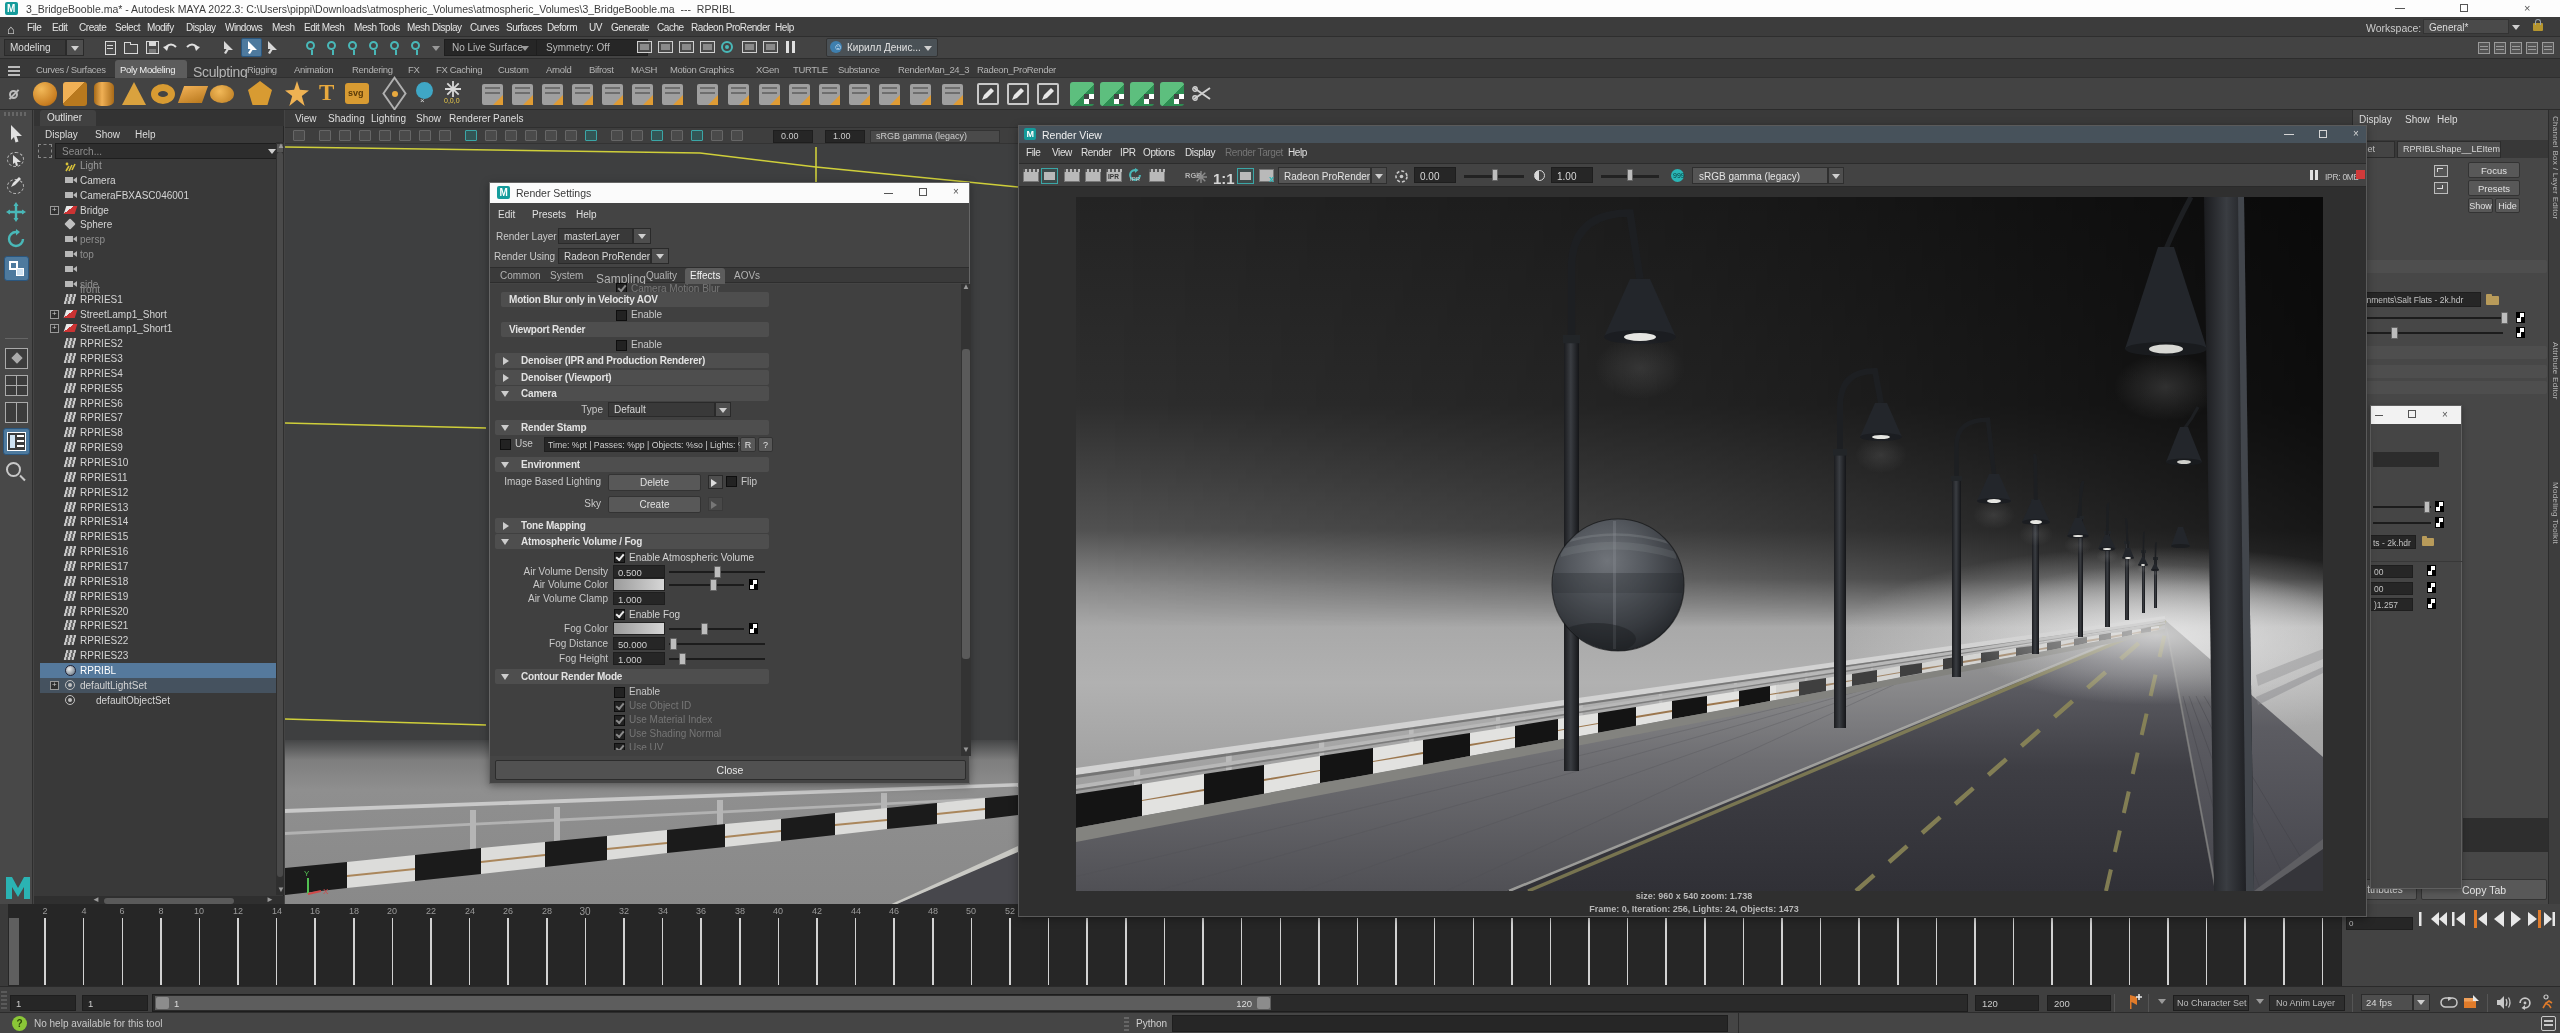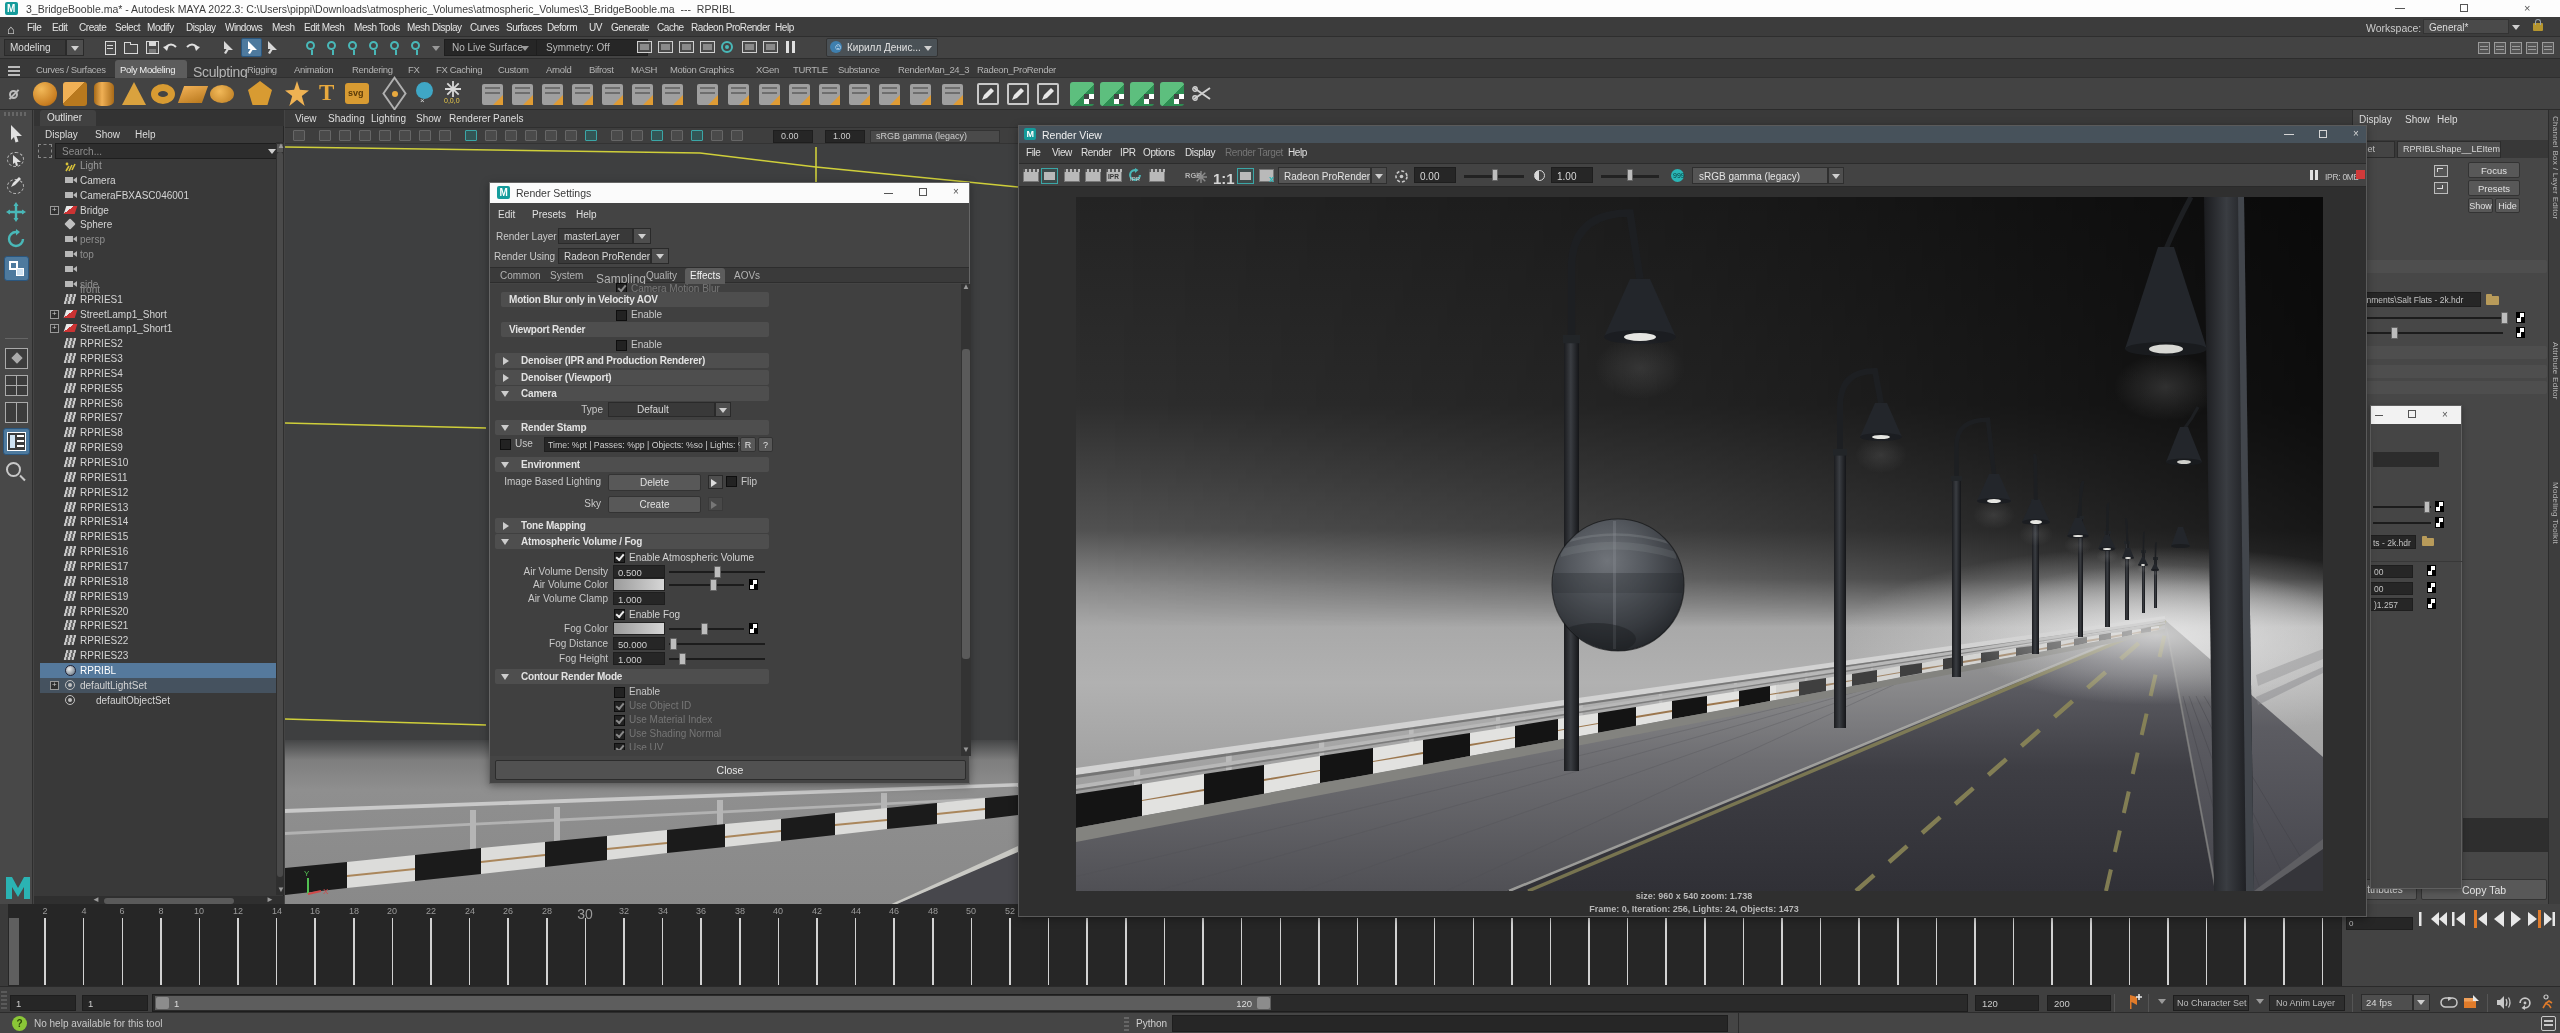--- a/index.html
+++ b/index.html
@@ -665,21 +665,21 @@
 <div class="tri-r" style="left:13px;top:174px;"></div>
 <div class="t" style="left:31px;top:172px;color:#e2e2e2;font-size:10px;font-weight:bold;letter-spacing:-0.2px;">Denoiser (IPR and Production Renderer)</div>
 <div class="hdr" style="left:5px;top:187px;width:274px;height:15px;"></div>
 <div class="tri-r" style="left:13px;top:191px;"></div>
 <div class="t" style="left:31px;top:189px;color:#e2e2e2;font-size:10px;font-weight:bold;letter-spacing:-0.2px;">Denoiser (Viewport)</div>
 <div class="hdr" style="left:5px;top:203px;width:274px;height:15px;"></div>
 <div class="tri-d" style="left:11px;top:208px;"></div>
 <div class="t" style="left:31px;top:205px;color:#e2e2e2;font-size:10px;font-weight:bold;letter-spacing:-0.2px;">Camera</div>
 <div class="t" style="left:113px;top:221px;color:#c8c8c8;font-size:10px;transform:translateX(-100%);">Type</div>
 <div class="abs" style="left:118px;top:219px;width:107px;height:15px;background:#393939;border:1px solid #2a2a2a;"></div>
-<div class="t" style="left:124px;top:221px;color:#d8d8d8;font-size:10px;margin-left:23px;">Default</div>
+<div class="t" style="left:124px;top:221px;color:#d8d8d8;font-size:10px;">Default</div>
 <div class="abs" style="left:225px;top:219px;width:16px;height:15px;background:#4e4e4e;border:1px solid #2a2a2a;"></div>
       <div class="ddarrow" style="left:229px;top:225px;"></div>
 <div class="hdr" style="left:5px;top:237px;width:274px;height:15px;"></div>
 <div class="tri-d" style="left:11px;top:242px;"></div>
 <div class="t" style="left:31px;top:239px;color:#e2e2e2;font-size:10px;font-weight:bold;letter-spacing:-0.2px;">Render Stamp</div>
 <div class="cb" style="left:10px;top:256px;"></div>
 <div class="t" style="left:25px;top:255px;color:#c8c8c8;font-size:10px;">Use</div>
 <div class="fld" style="left:54px;top:254px;width:194px;height:15px;"></div>
 <div class="t" style="left:58px;top:257px;color:#cfcfcf;font-size:8.7px;">Time: %pt | Passes: %pp | Objects: %so | Lights: %sl</div>
 <div class="btn" style="left:250px;top:254px;width:16px;height:15px;font-size:9px;line-height:14px;">R</div>
@@ -1110,21 +1110,21 @@
 <div class="t" style="left:199px;top:2px;color:#9a9a9a;font-size:9px;transform:translateX(-50%);">10</div>
 <div class="t" style="left:238px;top:2px;color:#9a9a9a;font-size:9px;transform:translateX(-50%);">12</div>
 <div class="t" style="left:277px;top:2px;color:#9a9a9a;font-size:9px;transform:translateX(-50%);">14</div>
 <div class="t" style="left:315px;top:2px;color:#9a9a9a;font-size:9px;transform:translateX(-50%);">16</div>
 <div class="t" style="left:354px;top:2px;color:#9a9a9a;font-size:9px;transform:translateX(-50%);">18</div>
 <div class="t" style="left:392px;top:2px;color:#9a9a9a;font-size:9px;transform:translateX(-50%);">20</div>
 <div class="t" style="left:431px;top:2px;color:#9a9a9a;font-size:9px;transform:translateX(-50%);">22</div>
 <div class="t" style="left:470px;top:2px;color:#9a9a9a;font-size:9px;transform:translateX(-50%);">24</div>
 <div class="t" style="left:508px;top:2px;color:#9a9a9a;font-size:9px;transform:translateX(-50%);">26</div>
 <div class="t" style="left:547px;top:2px;color:#9a9a9a;font-size:9px;transform:translateX(-50%);">28</div>
-<div class="t" style="left:585px;top:2px;color:#9a9a9a;font-size:14px;transform:translateX(-50%);">30</div>
+<div class="t" style="left:585px;top:2px;color:#9a9a9a;font-size:10px;transform:translateX(-50%);">30</div>
 <div class="t" style="left:624px;top:2px;color:#9a9a9a;font-size:9px;transform:translateX(-50%);">32</div>
 <div class="t" style="left:663px;top:2px;color:#9a9a9a;font-size:9px;transform:translateX(-50%);">34</div>
 <div class="t" style="left:701px;top:2px;color:#9a9a9a;font-size:9px;transform:translateX(-50%);">36</div>
 <div class="t" style="left:740px;top:2px;color:#9a9a9a;font-size:9px;transform:translateX(-50%);">38</div>
 <div class="t" style="left:778px;top:2px;color:#9a9a9a;font-size:9px;transform:translateX(-50%);">40</div>
 <div class="t" style="left:817px;top:2px;color:#9a9a9a;font-size:9px;transform:translateX(-50%);">42</div>
 <div class="t" style="left:856px;top:2px;color:#9a9a9a;font-size:9px;transform:translateX(-50%);">44</div>
 <div class="t" style="left:894px;top:2px;color:#9a9a9a;font-size:9px;transform:translateX(-50%);">46</div>
 <div class="t" style="left:933px;top:2px;color:#9a9a9a;font-size:9px;transform:translateX(-50%);">48</div>
 <div class="t" style="left:971px;top:2px;color:#9a9a9a;font-size:9px;transform:translateX(-50%);">50</div>

